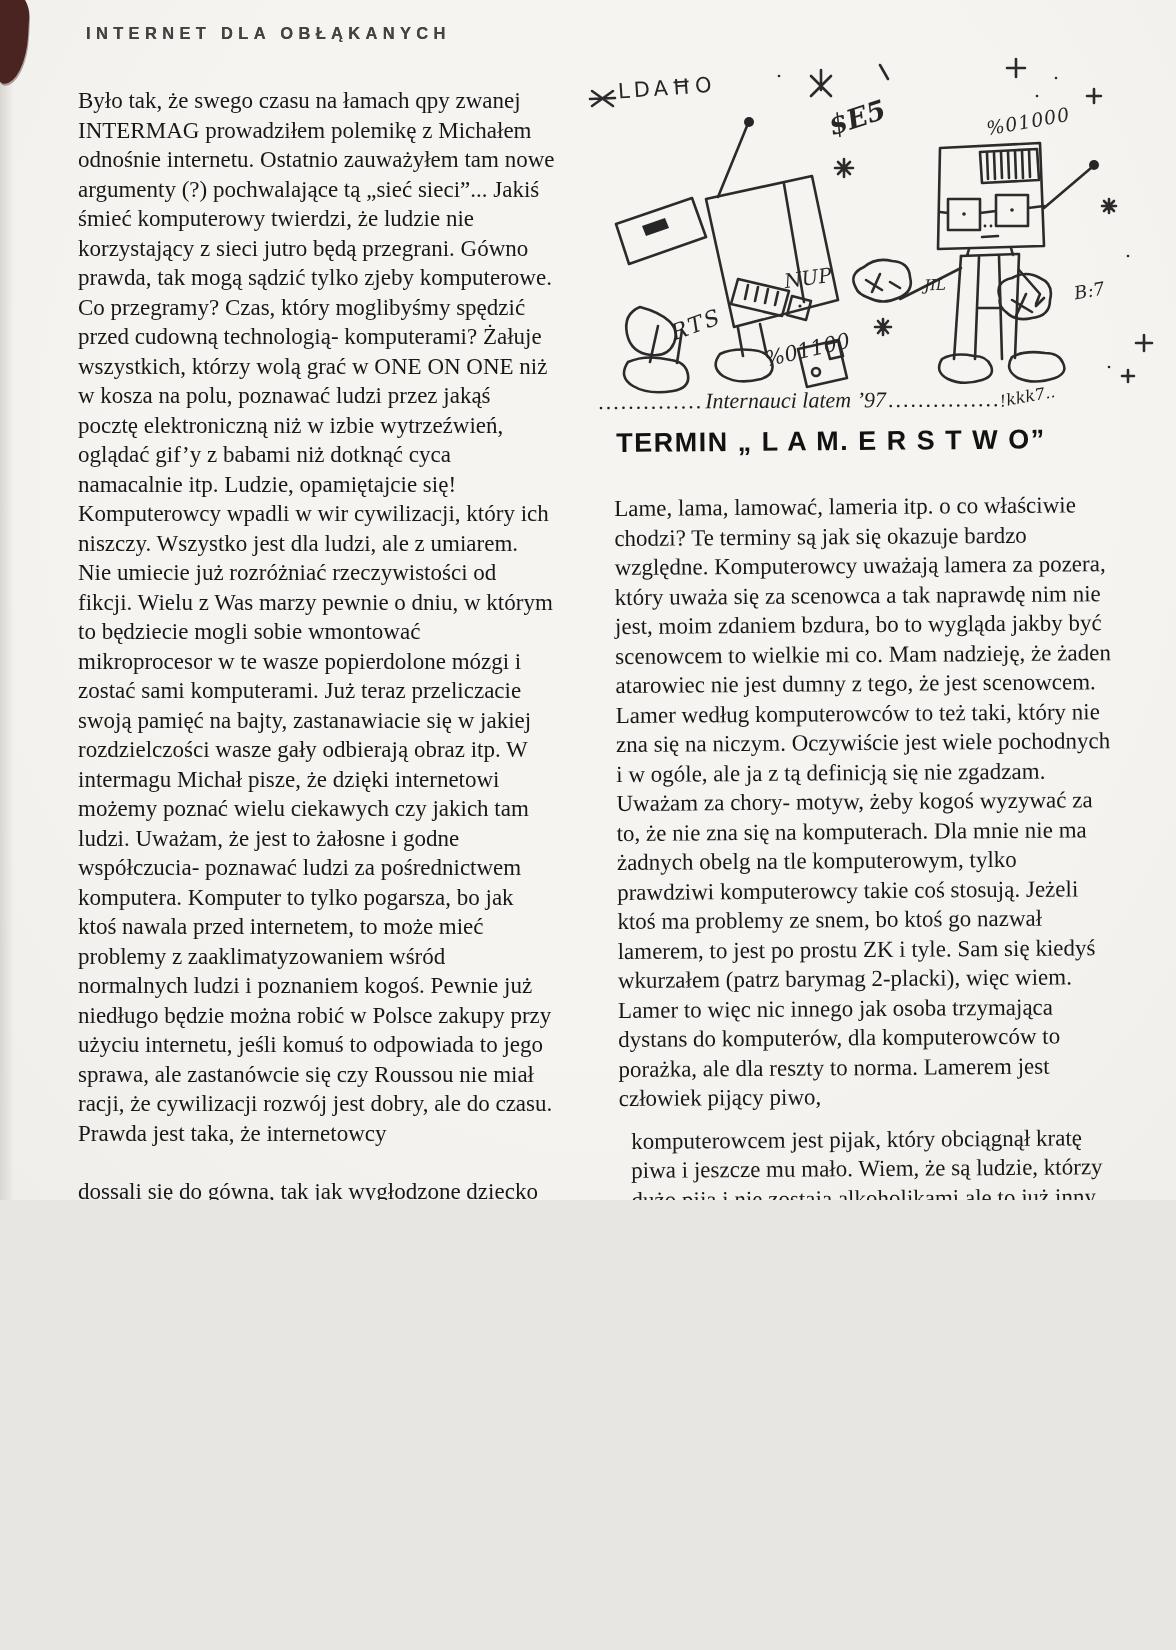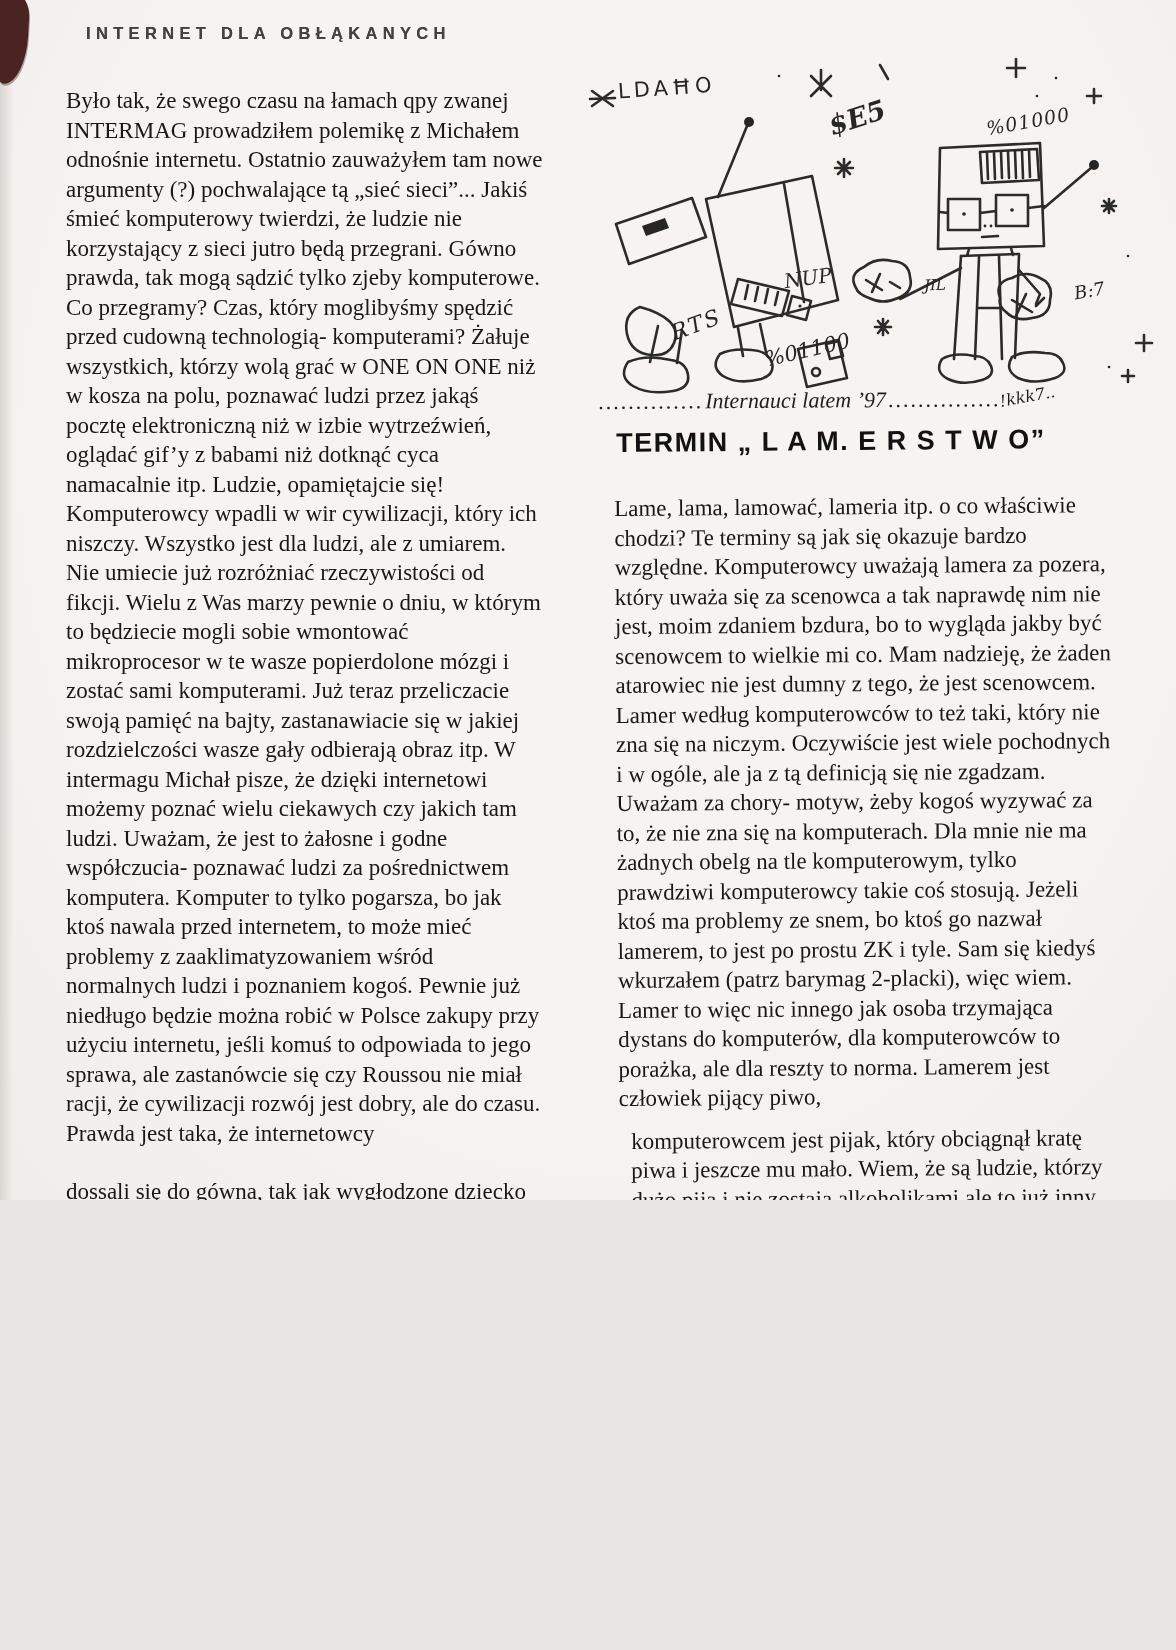--- a/index.html
+++ b/index.html
@@ -39,21 +39,21 @@
     font-family:"Liberation Sans","DejaVu Sans",sans-serif;
     font-weight:700;font-size:17px;letter-spacing:5.5px;color:#343434;
     transform:scaleX(.97);transform-origin:left top;
     text-shadow:0 0 .5px #4a4a4a;opacity:.92;white-space:nowrap;
   }
   
   .bodytext{
     font-size:23px;line-height:29.5px;color:#181818;
     text-align:left;
   }
-  .col-left{position:absolute;left:66px;top:86px;width:477px;}
+  .col-left{position:absolute;left:78px;top:86px;width:477px;}
   .col-left p{margin:0;}
   .col-left .p2{margin-top:29px;}
   .byline{margin-top:6px;text-align:right;padding-right:4px;font-size:23px;}
   .col-right{
     position:absolute;left:614px;top:494px;width:497px;
     transform:rotate(-.45deg);transform-origin:left top;
   }
   .col-right p{margin:0;}
   .col-right .p2{margin-top:13px;padding-left:12px;}
   

